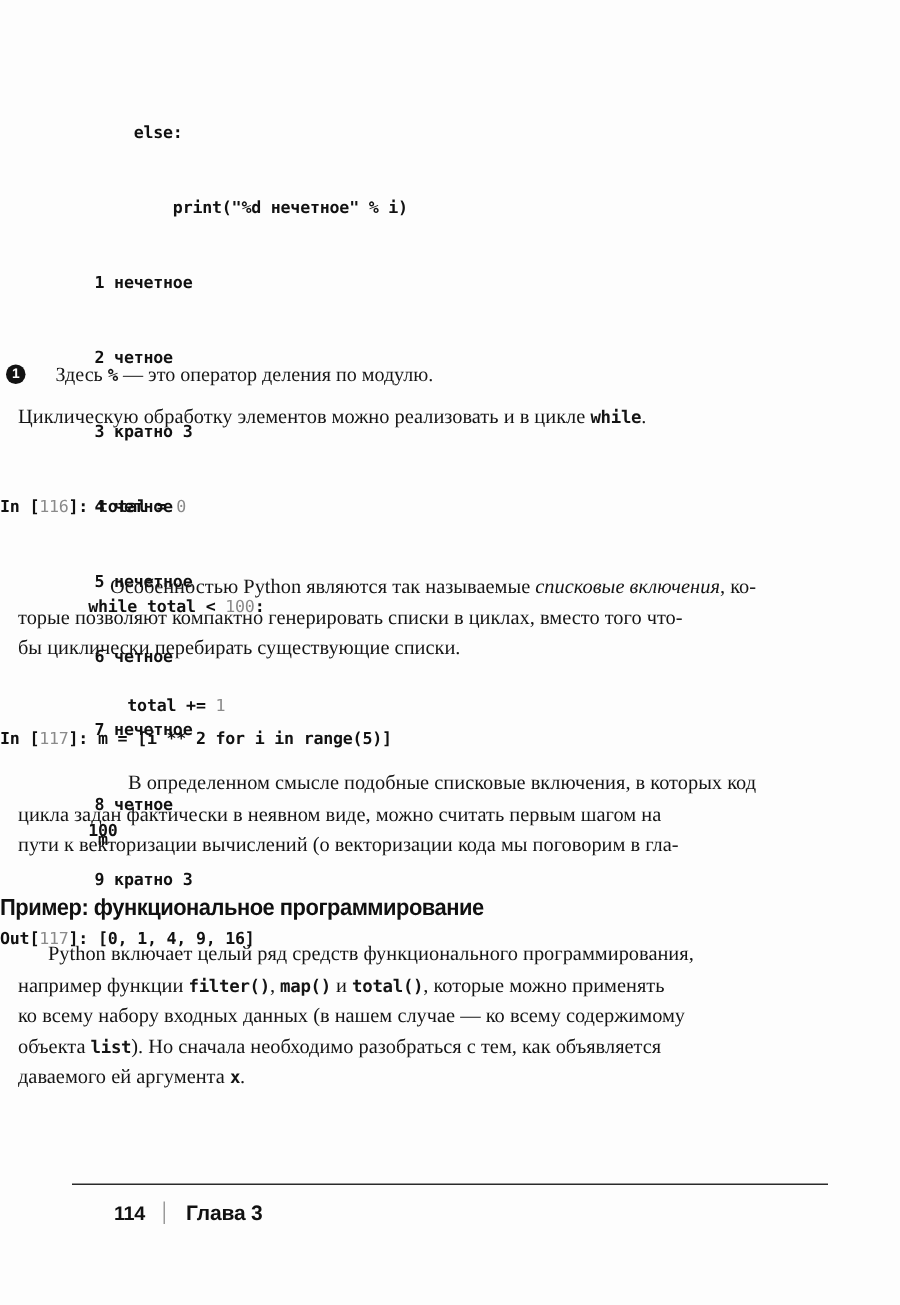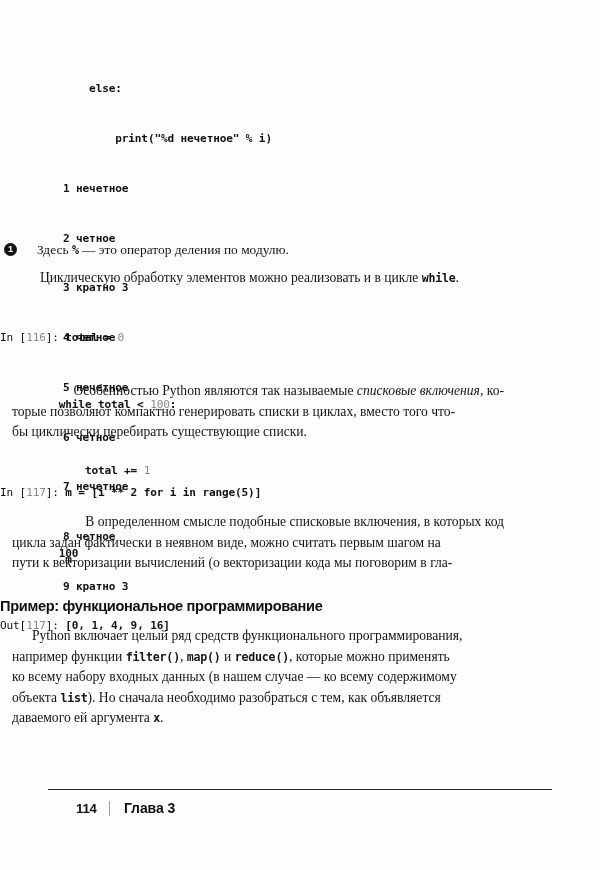--- a/index.html
+++ b/index.html
@@ -32,21 +32,21 @@
     color: #111111;
     white-space: pre;
     font-weight: 700;
     letter-spacing: -0.15px;
   }
   .code .dim {
     color: #8a8a8a;
     font-weight: 400;
   }
   .code .plain {
-    font-weight: 400;
+    font-weight: 700;
   }
   .code-row {
     white-space: pre;
   }
 
   #code-block-1 {
     position: absolute;
     left: 63px;
     top: 48px;
     width: 440px;
@@ -113,21 +113,20 @@
     letter-spacing: -0.2px;
   }
   .ital {
     font-style: italic;
   }
 
   #para-while {
     left: 12px;
     top: 268px;
     width: 492px;
-    margin-left: 28px;
   }
 
   #code-block-2 {
     position: absolute;
     left: 0px;
     top: 297px;
     width: 440px;
   }
 
   #para-listcomp {
@@ -267,21 +266,21 @@
       </span>
     <span class="ln">цикла задан фактически в неявном виде, можно считать первым шагом на</span>
     <span class="ln">пути к векторизации вычислений (о векторизации кода мы поговорим в гла-</span>
   </div>
 
   <div class="heading" id="section-heading">Пример: функциональное программирование</div>
 
   <div class="para" id="para-func">
     <span class="ln"><span class="indent"></span><span>Python включает целый ряд средств функционального программирования,</span></span>
 
-    <span class="ln"><span>например функции </span><span class="mono">filter()</span><span>, </span><span class="mono">map()</span><span> и </span><span class="mono">reduce()</span><span>, которые можно применять</span></span>
+    <span class="ln"><span>например функции </span><span class="mono">filter()</span><span>, </span><span class="mono">map()</span><span> и </span><span class="mono">total()</span><span>, которые можно применять</span></span>
 
     <span class="ln">ко всему набору входных данных (в нашем случае — ко всему содержимому</span>
 
     <span class="ln"><span>объекта </span><span class="mono">list</span><span>). Но сначала необходимо разобраться с тем, как объявляется</span></span>
 
 
     <span class="ln"><span>даваемого ей аргумента </span><span class="mono">x</span><span>.</span></span>
   </div>
 
   <div class="footer-rule"></div>

